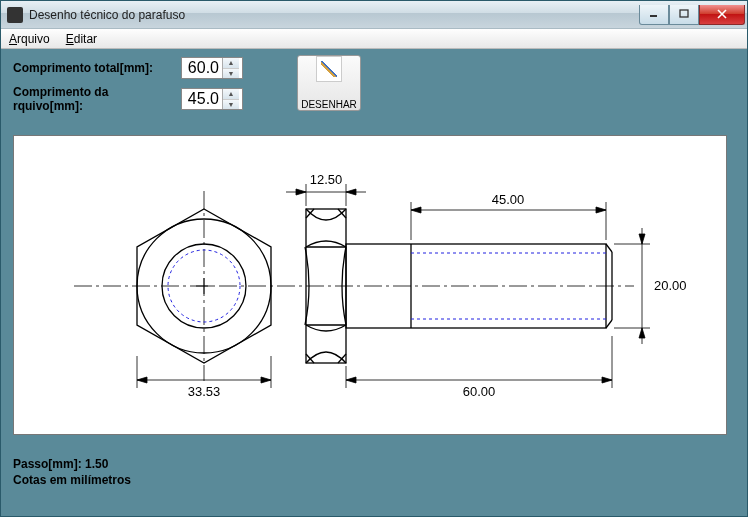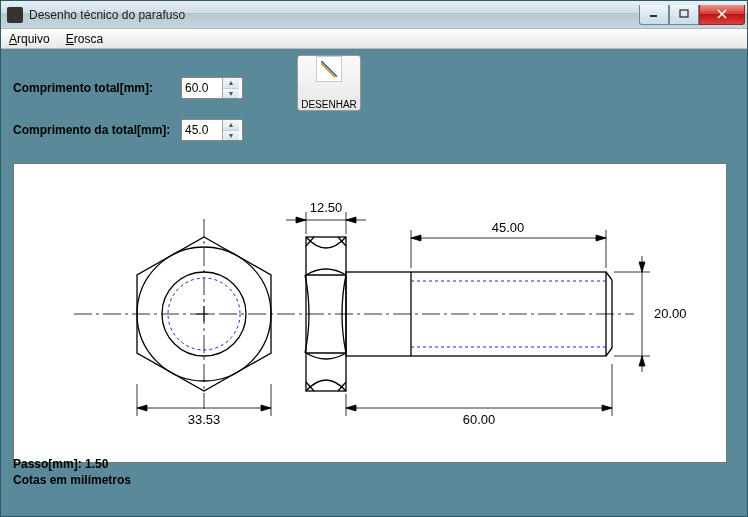--- a/index.html
+++ b/index.html
@@ -69,40 +69,40 @@
   .menubar .menu-item .ul { text-decoration: underline; }
   .content {
     padding: 8px 12px;
     position: relative;
   }
   .form-row {
     display: flex;
     align-items: center;
     margin-bottom: 6px;
     gap: 10px;
-    margin-top: 20px;
   }
   .form-row label {
     width: 158px;
     font-weight: bold;
     color: #000;
   }
   .spinner {
     display: flex;
     align-items: stretch;
     background: #fff;
     border: 1px solid #888;
     height: 22px;
     width: 62px;
   }
   .spinner input {
     border: none;
     width: 40px;
+    text-align: right;
     padding: 0 3px;
-    font-size: 12px;
+    font-size: 16px;
     outline: none;
   }
   .spin-btns {
     display: flex; flex-direction: column;
     width: 17px;
     border-left: 1px solid #aaa;
   }
   .spin-btns button {
     flex: 1;
     border: none;
@@ -184,38 +184,38 @@
         <svg width="12" height="10">
             <line x1="2" y1="1" x2="10" y2="9" stroke="#fff" stroke-width="1.6"></line>
             <line x1="10" y1="1" x2="2" y2="9" stroke="#fff" stroke-width="1.6"></line>
           </svg>
       </div>
     </div>
   </div>
 
   <div class="menubar">
     <div class="menu-item"><span class="ul">A</span><span></span><span>rquivo</span></div>
-    <div class="menu-item"><span class="ul">E</span><span>rosca</span></div>
+    <div class="menu-item"><span class="ul">E</span><span>ditar</span></div>
   </div>
 
   <div class="content">
 
     <div class="form-row">
       <label>Comprimento total[mm]:</label>
       <div class="spinner">
         <input type="text" value="60.0" style="">
         <div class="spin-btns">
           <button>▲</button>
           <button>▼</button>
         </div>
       </div>
     </div>
 
     <div class="form-row">
-      <label>Comprimento da total[mm]:</label>
+      <label>Comprimento da rquivo[mm]:</label>
       <div class="spinner">
         <input type="text" value="45.0" style="">
         <div class="spin-btns">
           <button>▲</button>
           <button>▼</button>
         </div>
       </div>
     </div>
 
     <div class="desenhar-btn">

